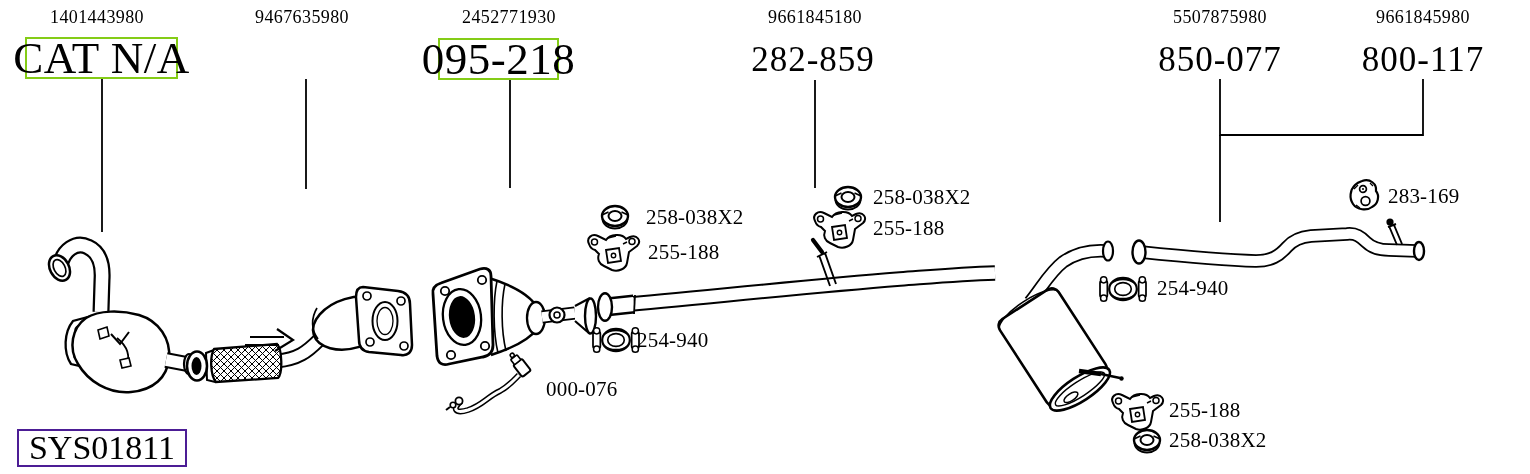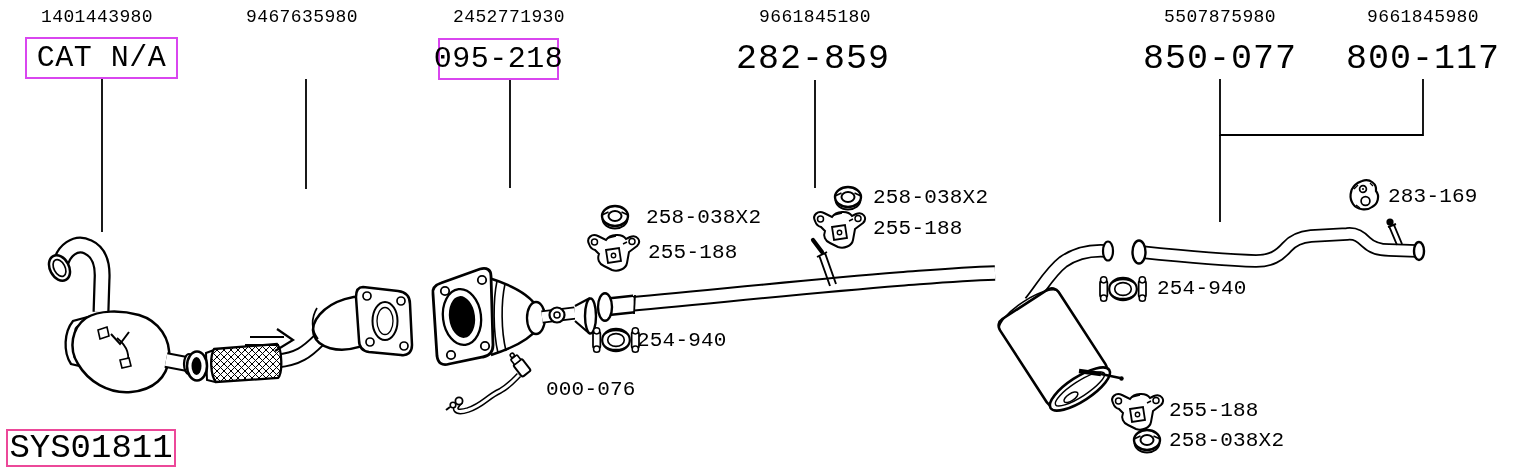--- a/index.html
+++ b/index.html
@@ -1,26 +1,26 @@
 <!DOCTYPE html>
 <html><head>
 <meta charset="utf-8">
 <style>
   html,body{margin:0;padding:0;background:#ffffff;}
   #canvas{
     position:relative;width:1530px;height:474px;background:#fff;overflow:hidden;
-    font-family:Liberation Mono, monospace;color:#000;
+    font-family:Liberation Serif, serif;color:#000;
   }
   #drawing{position:absolute;left:0;top:0;}
   .lbl-oem{position:absolute;transform:translateX(-50%);font-size:18px;letter-spacing:.4px;white-space:nowrap;line-height:1;}
   .lbl-big{position:absolute;transform:translateX(-50%);font-size:35px;letter-spacing:1px;white-space:nowrap;line-height:1;text-align:right;}
-  .lbl-box{position:absolute;border:2px solid #d946ef;background:#fff;display:flex;align-items:center;justify-content:center;
-           font-size:30px;letter-spacing:.5px;white-space:nowrap;box-sizing:border-box;line-height:1;}
+  .lbl-box{position:absolute;border:2px solid #84cc16;background:#fff;display:flex;align-items:center;justify-content:center;
+           font-size:45px;letter-spacing:.5px;white-space:nowrap;box-sizing:border-box;line-height:1;}
   .lbl-callout{position:absolute;transform:translateY(-50%);font-size:21px;letter-spacing:.2px;white-space:nowrap;line-height:1;}
-  .sys-box{position:absolute;left:6px;top:429px;width:170px;height:38px;border:2px solid #ec4899;background:#fff;
+  .sys-box{position:absolute;left:17px;top:429px;width:170px;height:38px;border:2px solid #4c1d95;background:#fff;
            display:flex;align-items:center;justify-content:center;font-size:34px;box-sizing:border-box;line-height:1;}
   svg .po{fill:none;stroke:#000;}
   svg .pi{fill:none;stroke:#fff;}
   svg .ol{fill:#fff;stroke:#000;}
   svg .ln{fill:none;stroke:#000;}
 </style>
 </head>
 <body>
 
 <div id="canvas">

